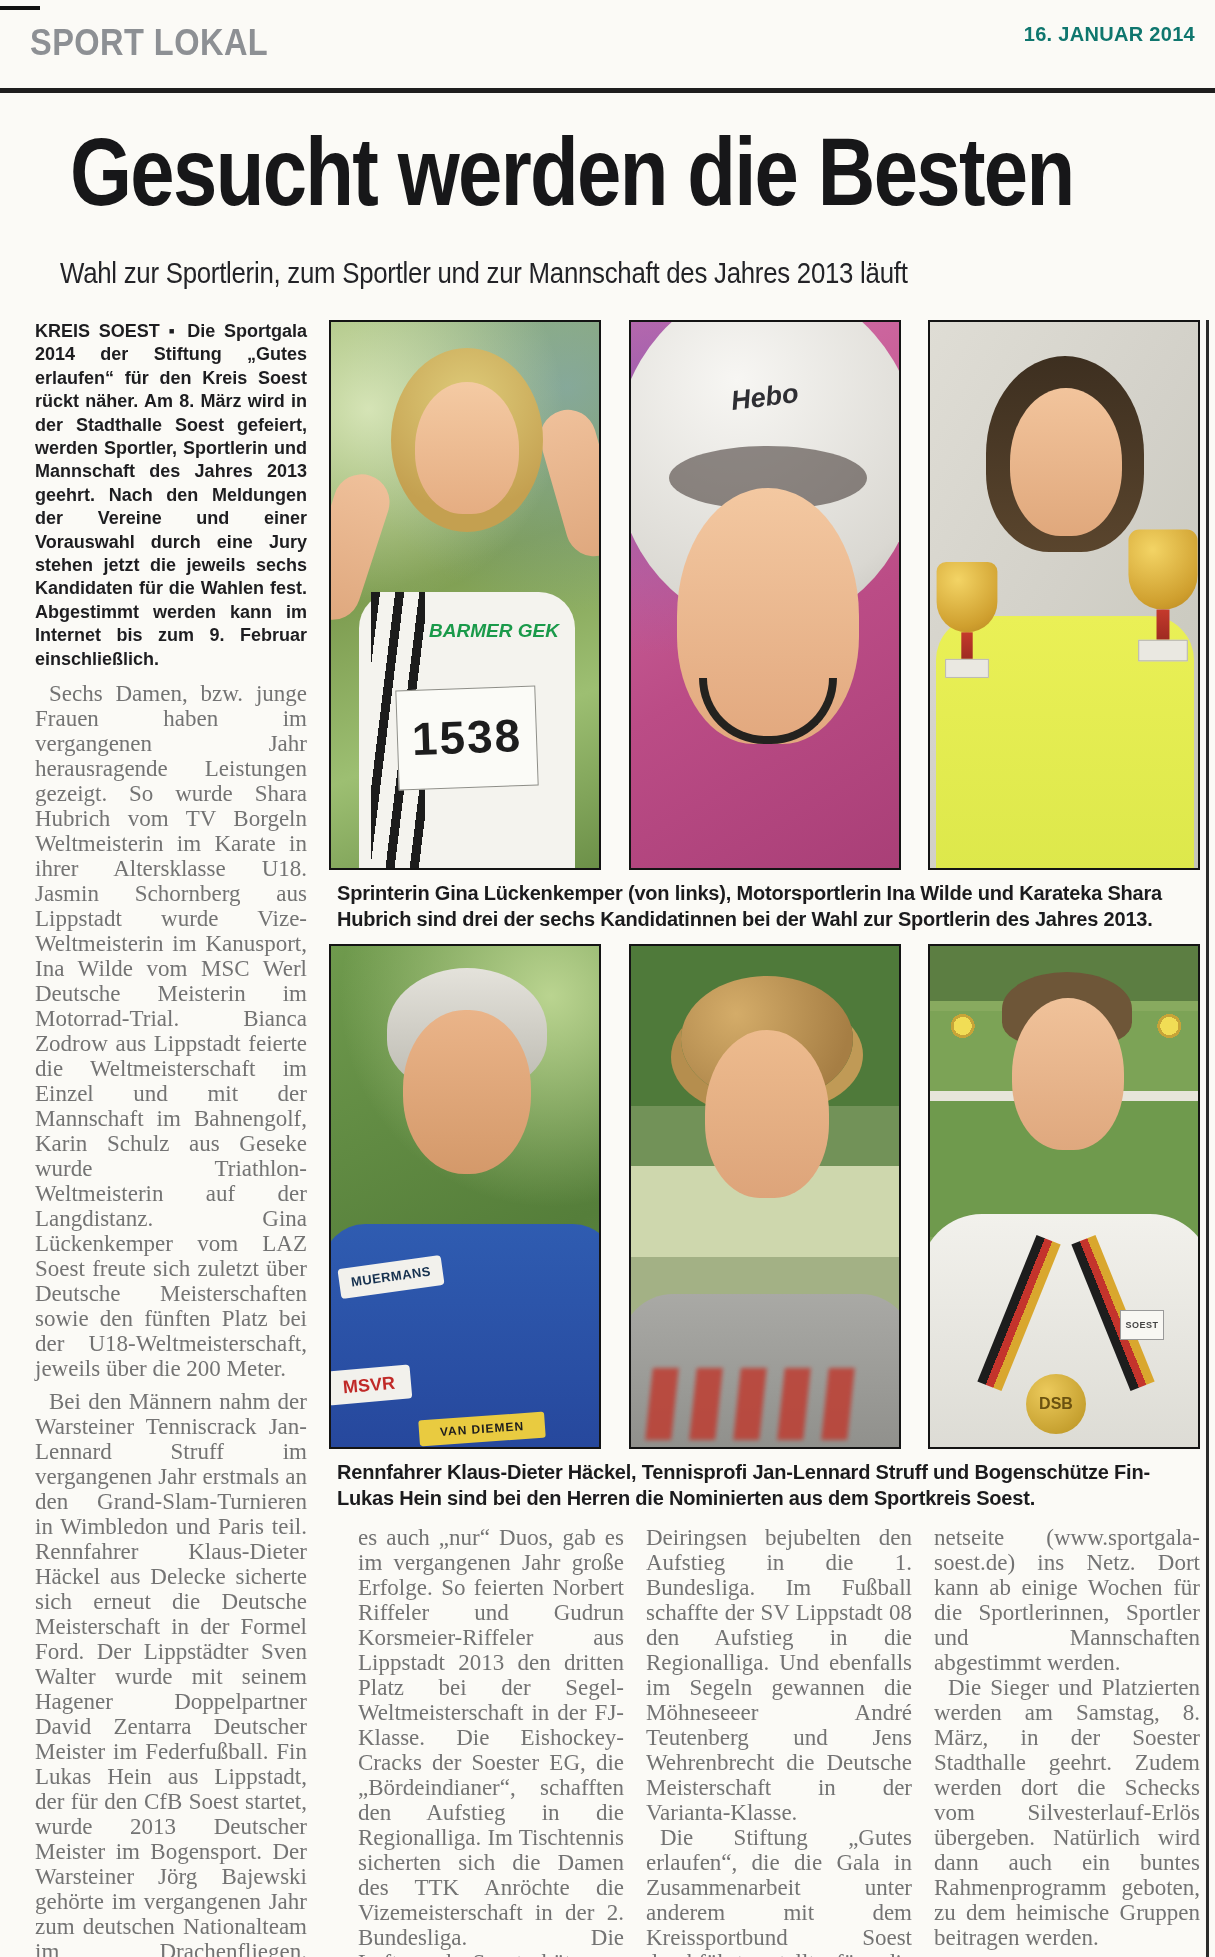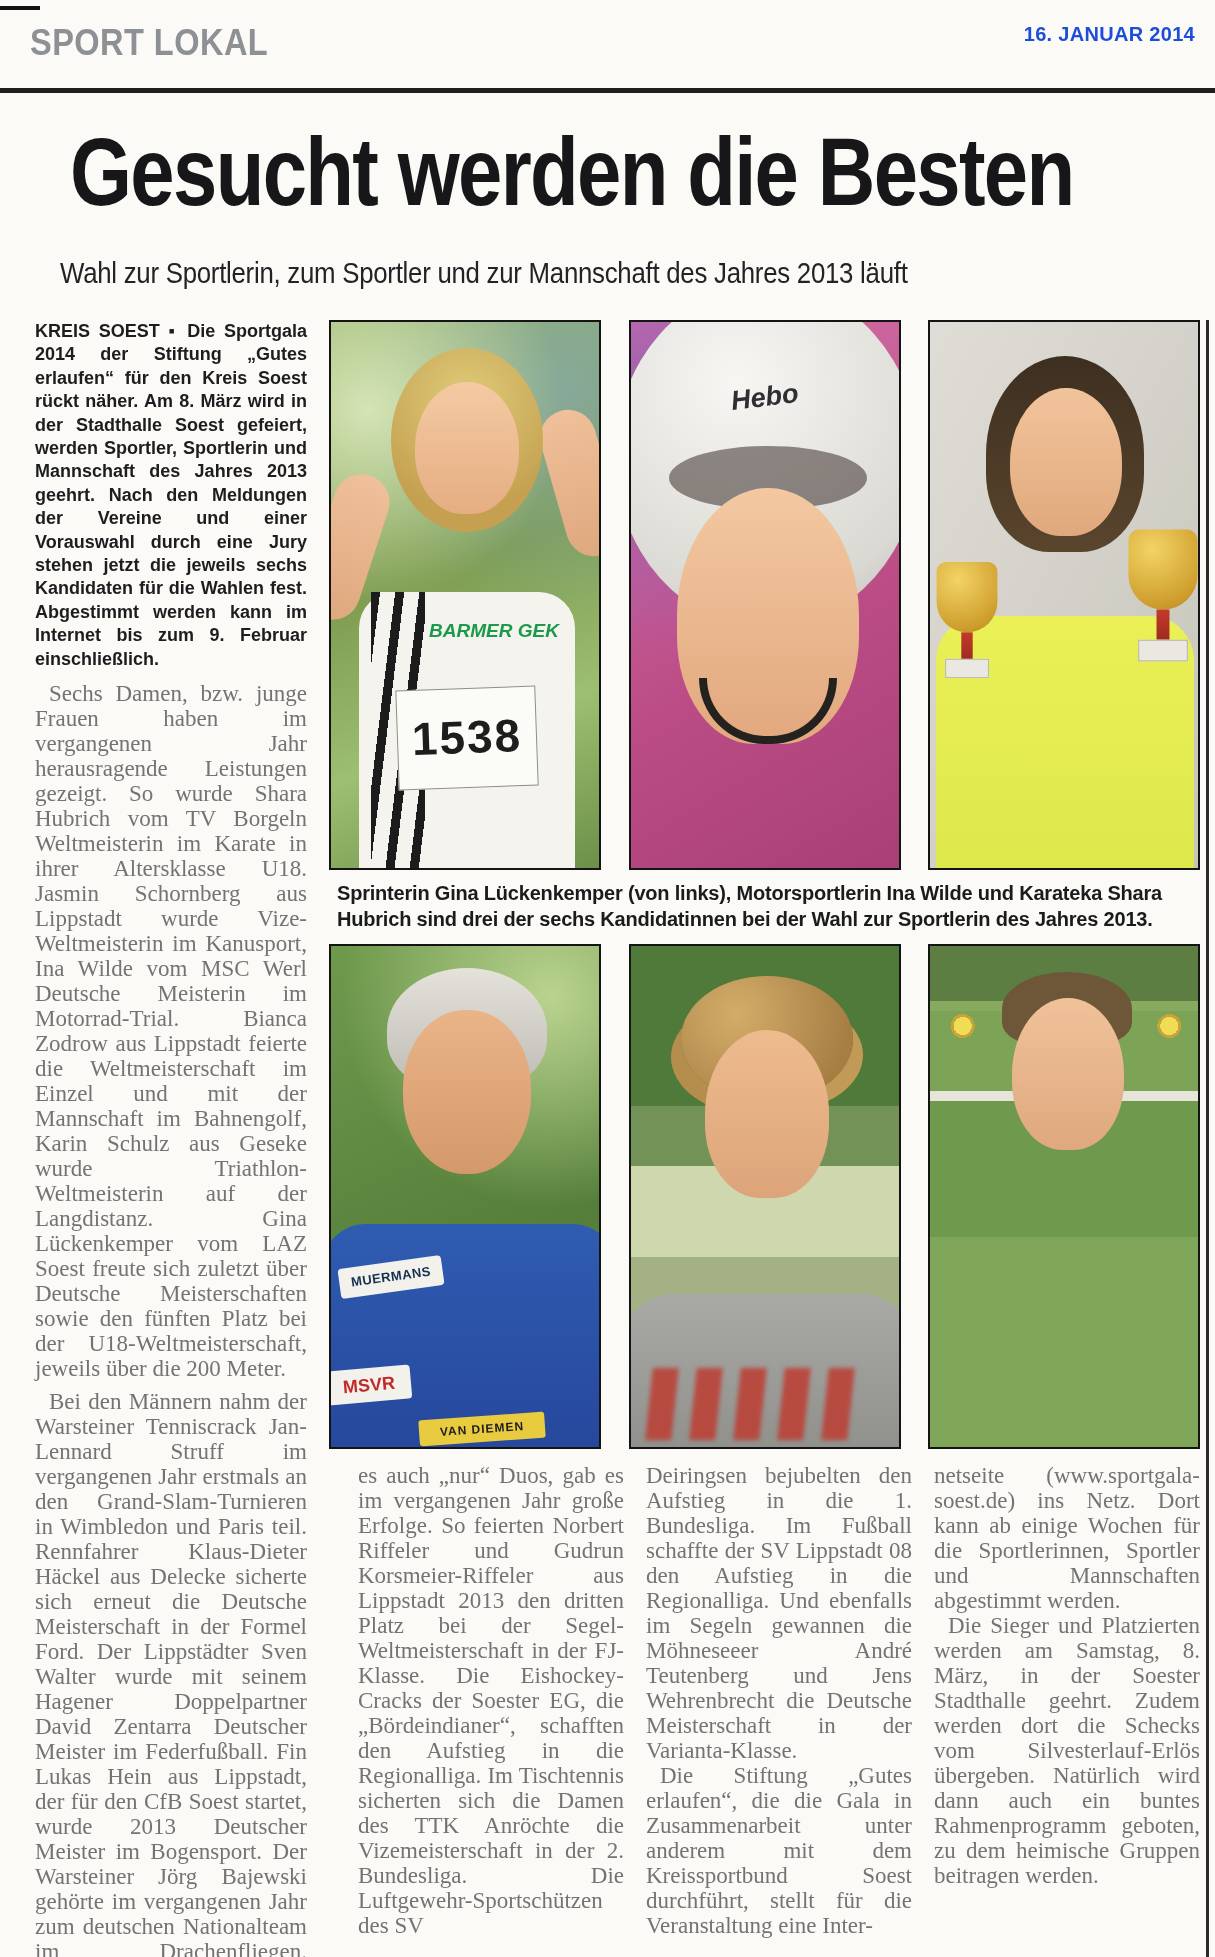--- a/index.html
+++ b/index.html
@@ -4,21 +4,21 @@
 <style>
   html,body{margin:0;padding:0;background:#e8e8e4;}
   .page{position:relative;width:1215px;height:1957px;margin:0 auto;overflow:hidden;
         background:#fbfaf6;color:#26252a;font-family:"Liberation Serif",serif;}
   
   .scan-mark{position:absolute;top:6px;left:0;width:40px;height:4px;background:#111;}
   .masthead{position:absolute;top:24px;left:30px;right:20px;height:58px;
             display:flex;justify-content:space-between;align-items:flex-start;}
   .section-label{font:700 37px/1 "Liberation Sans",sans-serif;color:#8d9094;
                  transform:scaleX(.88);transform-origin:left bottom;letter-spacing:.5px;}
-  .issue-date{font:700 20px/1 "Liberation Sans",sans-serif;color:#1d4ed8;letter-spacing:.3px;}
+  .issue-date{font:700 20px/1 "Liberation Sans",sans-serif;color:#0f766e;letter-spacing:.3px;}
   .header-rule{position:absolute;top:88px;left:0;width:1215px;height:5px;background:#1e1e1e;}
   
   .headline{position:absolute;top:124px;left:70px;margin:0;white-space:nowrap;
             font:700 96px/1 "Liberation Sans",sans-serif;color:#171719;
             letter-spacing:-2px;transform:scaleX(.83);transform-origin:left top;}
   .subheadline{position:absolute;top:256px;left:60px;margin:0;white-space:nowrap;
                font:400 30px/1.1 "Liberation Sans",sans-serif;color:#232327;
                transform:scaleX(.86);transform-origin:left top;letter-spacing:-.3px;}
   
   .content{position:absolute;top:320px;left:35px;width:1165px;display:flex;gap:22px;}
@@ -235,24 +235,31 @@
           <div class="t-face"></div>
           <div class="t-shirt">
             <div class="t-print"></div>
           </div>
         </figure>
 
         <figure class="photo p-hein">
           <div class="n-targets"></div>
           <div class="n-hair"></div>
           <div class="n-face"></div>
+          <div class="n-shirt">
+            <div class="n-ribbon n-rib-l"></div>
+            <div class="n-ribbon n-rib-r"></div>
+            <div class="n-crest">SOEST</div>
+            <div class="n-medal">DSB</div>
+          </div>
         </figure>
 
       </div>
 
+      <p class="caption">Rennfahrer Klaus-Dieter Häckel, Tennisprofi Jan-Lennard Struff und Bogenschütze Fin-Lukas Hein sind bei den Herren die Nominierten aus dem Sportkreis Soest.</p>
 
       <div class="bottom-cols">
         <div class="bcol">
           <p class="body">es auch „nur“ Duos, gab es im vergangenen Jahr große Erfolge. So feierten Norbert Riffeler und Gudrun Korsmeier-Riffeler aus Lippstadt 2013 den dritten Platz bei der Segel-Weltmeisterschaft in der FJ-Klasse. Die Eishockey-Cracks der Soester EG, die „Bördeindianer“, schafften den Aufstieg in die Regionalliga. Im Tischtennis sicherten sich die Damen des TTK Anröchte die Vizemeisterschaft in der 2. Bundesliga. Die Luftgewehr-Sportschützen des SV</p>
         </div>
         <div class="bcol">
           <p class="body">Deiringsen bejubelten den Aufstieg in die 1. Bundesliga. Im Fußball schaffte der SV Lippstadt 08 den Aufstieg in die Regionalliga. Und ebenfalls im Segeln gewannen die Möhneseeer André Teutenberg und Jens Wehrenbrecht die Deutsche Meisterschaft in der Varianta-Klasse.</p>
           <p class="body ind">Die Stiftung „Gutes erlaufen“, die die Gala in Zusammenarbeit unter anderem mit dem Kreissportbund Soest durchführt, stellt für die Veranstaltung eine Inter-</p>
         </div>
         <div class="bcol">

